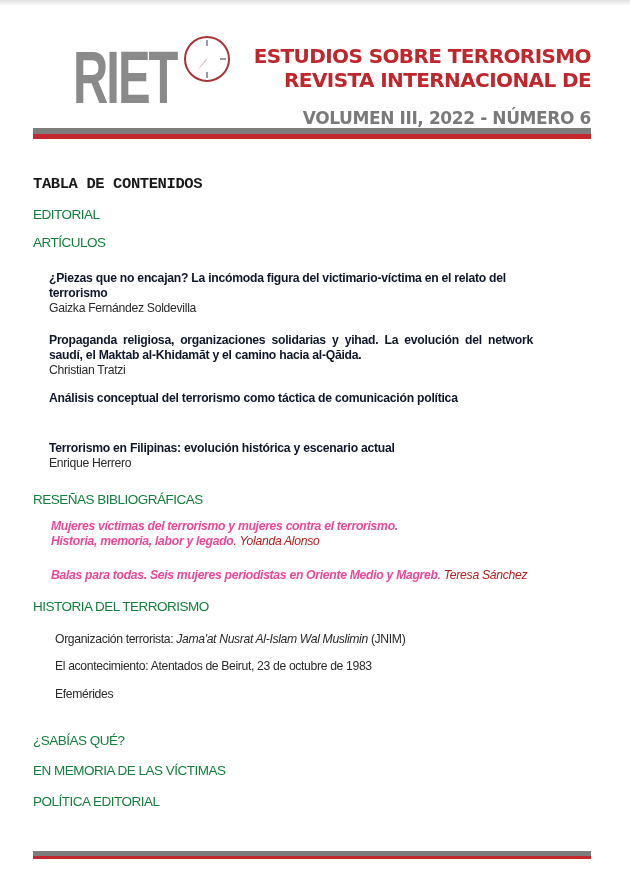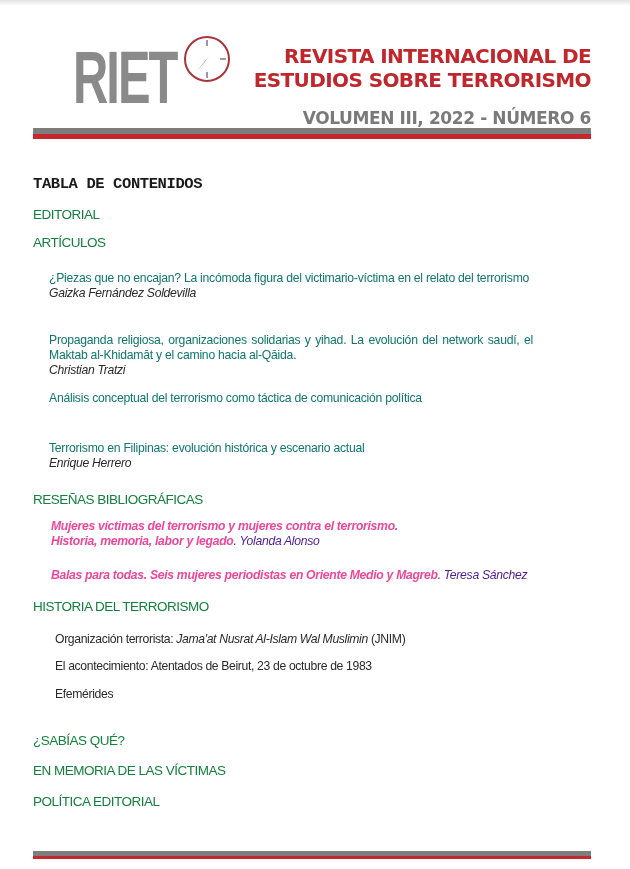--- a/index.html
+++ b/index.html
@@ -42,26 +42,26 @@
   
   .toc-title {
     position: absolute; left: 33px; top: 175px;
     font-weight: bold; font-size: 15.5px; letter-spacing: -0.4px; color: #1a1a1a; font-family: Liberation Mono, monospace;
   }
   .section {
     position: absolute; left: 33px; font-size: 13.5px; letter-spacing: -0.5px; color: #15803d;
     white-space: nowrap;
   }
   .article { position: absolute; left: 49px; width: 484px; font-size: 12.2px; line-height: 15px; letter-spacing: -0.25px; }
-  .article .a-title { font-weight: normal; color: #0f766e; }
+  .article .a-title { font-weight: bold; color: #0f172a; }
   .article .a-title.justify { text-align: justify; text-align-last: left; }
-  .article .a-author { color: #2a2a2a; letter-spacing: -0.3px; font-style: italic; }
+  .article .a-author { color: #2a2a2a; letter-spacing: -0.3px; }
   .review { position: absolute; left: 51px; font-size: 12.2px; line-height: 15px; letter-spacing: -0.3px; white-space: nowrap; }
   .review .r-title { font-weight: bold; font-style: italic; color: #ec4899; }
-  .review .r-author { font-style: italic; color: #4c1d95; }
+  .review .r-author { font-style: italic; color: #b91c1c; }
   .history { position: absolute; left: 55px; font-size: 12.2px; letter-spacing: -0.35px; color: #2a2a2a; white-space: nowrap; }
   .history i { font-style: italic; }
 </style>
 </head>
 <body>
 
 <div class="top-shadow"></div>
 
 <div class="logo">
   <div class="logo-text">RIET</div>
@@ -69,22 +69,22 @@
     <circle cx="25" cy="25" r="22" fill="none" stroke="#a8353a" stroke-width="2"></circle>
     <line x1="25" y1="6" x2="25" y2="12" stroke="#8a7a9a" stroke-width="1.6"></line>
     <line x1="25" y1="38" x2="25" y2="44" stroke="#8a7a9a" stroke-width="1.6"></line>
     <line x1="38" y1="25" x2="44" y2="25" stroke="#8a7a9a" stroke-width="1.6"></line>
     <path d="M37 13 L27 23 L14 38 L23 27 Z" fill="#a8353a"></path>
     <path d="M37 13 L23 27 L27 23 Z" fill="#c85a5e"></path>
   </svg>
 </div>
 
 <div class="journal-title">
+  <div>ESTUDIOS SOBRE TERRORISMO</div>
   <div>REVISTA INTERNACIONAL DE</div>
-  <div>ESTUDIOS SOBRE TERRORISMO</div>
 </div>
 <div class="volume">VOLUMEN III, 2022 - NÚMERO 6</div>
 
 <div class="bar-gray" style="top:128px"></div>
 <div class="bar-red" style="top:134px"></div>
 
 <div class="toc-title">TABLA DE CONTENIDOS</div>
 
 <div class="section" style="top:207px">EDITORIAL</div>
 <div class="section" style="top:235px">ARTÍCULOS</div>

